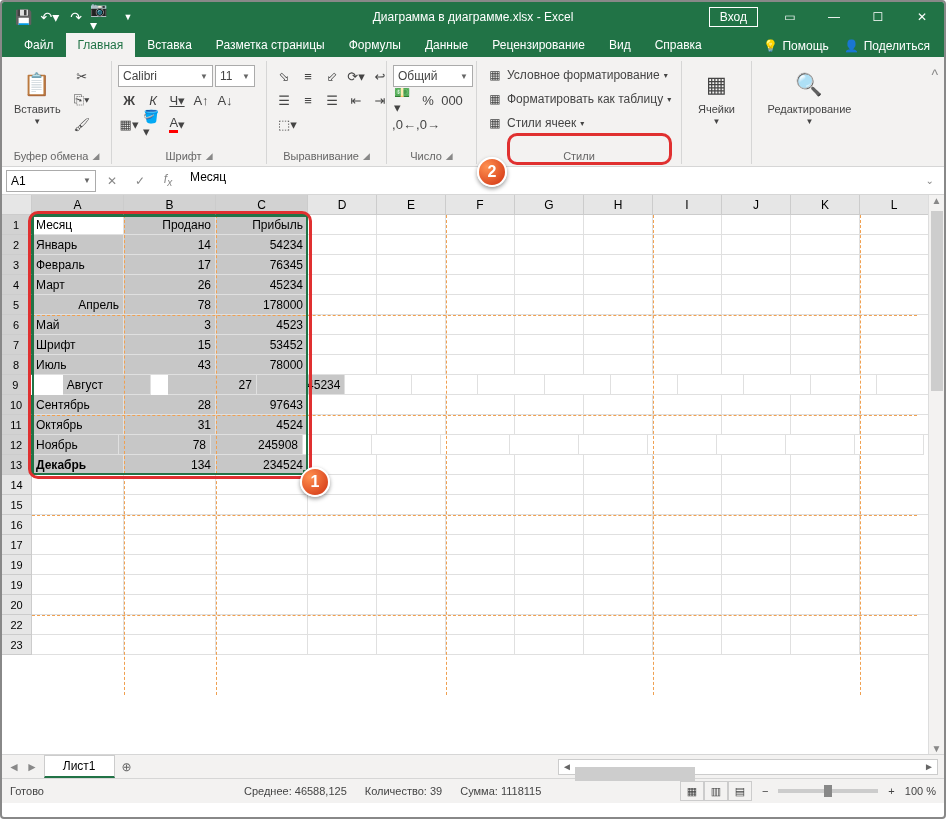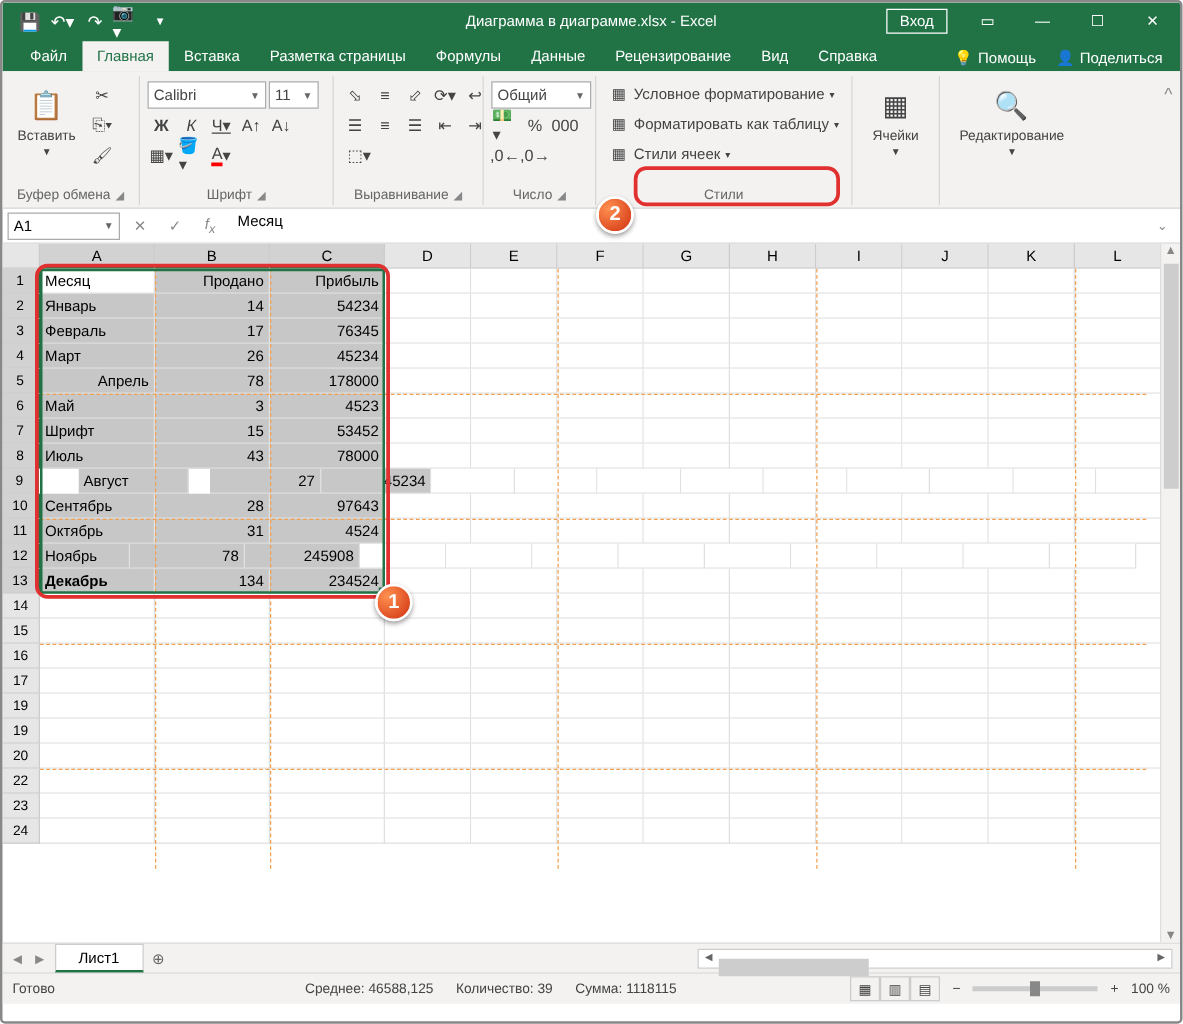--- a/index.html
+++ b/index.html
@@ -475,21 +475,21 @@
         <div class="cell" style="width: 69px;"></div>
         <div class="cell" style="width: 69px;"></div>
         <div class="cell" style="width: 69px;"></div>
         <div class="cell" style="width: 69px;"></div>
         <div class="cell" style="width: 69px;"></div>
         <div class="cell" style="width: 69px;"></div>
         <div class="cell" style="width: 69px;"></div>
       </div>
       <div class="row">
         <div class="row-h sel">12</div>
-        <div class="cell selected" style="width: 72px;">Ноябрь</div>
+        <div class="cell selected" style="width: 87px;">Ноябрь</div>
         <div class="cell selected r" style="width: 92px;">78</div>
         <div class="cell selected r" style="width: 92px;">245908</div>
         <div class="cell" style="width: 69px;"></div>
         <div class="cell" style="width: 69px;"></div>
         <div class="cell" style="width: 69px;"></div>
         <div class="cell" style="width: 69px;"></div>
         <div class="cell" style="width: 69px;"></div>
         <div class="cell" style="width: 69px;"></div>
         <div class="cell" style="width: 69px;"></div>
         <div class="cell" style="width: 69px;"></div>
@@ -625,35 +625,20 @@
         <div class="cell" style="width: 69px;"></div>
         <div class="cell" style="width: 69px;"></div>
         <div class="cell" style="width: 69px;"></div>
         <div class="cell" style="width: 69px;"></div>
         <div class="cell" style="width: 69px;"></div>
         <div class="cell" style="width: 69px;"></div>
         <div class="cell" style="width: 69px;"></div>
       </div>
       <div class="row">
         <div class="row-h">23</div>
-        <div class="cell" style="width: 92px;"></div>
-        <div class="cell" style="width: 92px;"></div>
-        <div class="cell" style="width: 92px;"></div>
-        <div class="cell" style="width: 69px;"></div>
-        <div class="cell" style="width: 69px;"></div>
-        <div class="cell" style="width: 69px;"></div>
-        <div class="cell" style="width: 69px;"></div>
-        <div class="cell" style="width: 69px;"></div>
-        <div class="cell" style="width: 69px;"></div>
-        <div class="cell" style="width: 69px;"></div>
-        <div class="cell" style="width: 69px;"></div>
-        <div class="cell" style="width: 69px;"></div>
-      </div>
-      <div class="row">
-        <div class="row-h">24</div>
         <div class="cell" style="width: 92px;"></div>
         <div class="cell" style="width: 92px;"></div>
         <div class="cell" style="width: 92px;"></div>
         <div class="cell" style="width: 69px;"></div>
         <div class="cell" style="width: 69px;"></div>
         <div class="cell" style="width: 69px;"></div>
         <div class="cell" style="width: 69px;"></div>
         <div class="cell" style="width: 69px;"></div>
         <div class="cell" style="width: 69px;"></div>
         <div class="cell" style="width: 69px;"></div>

